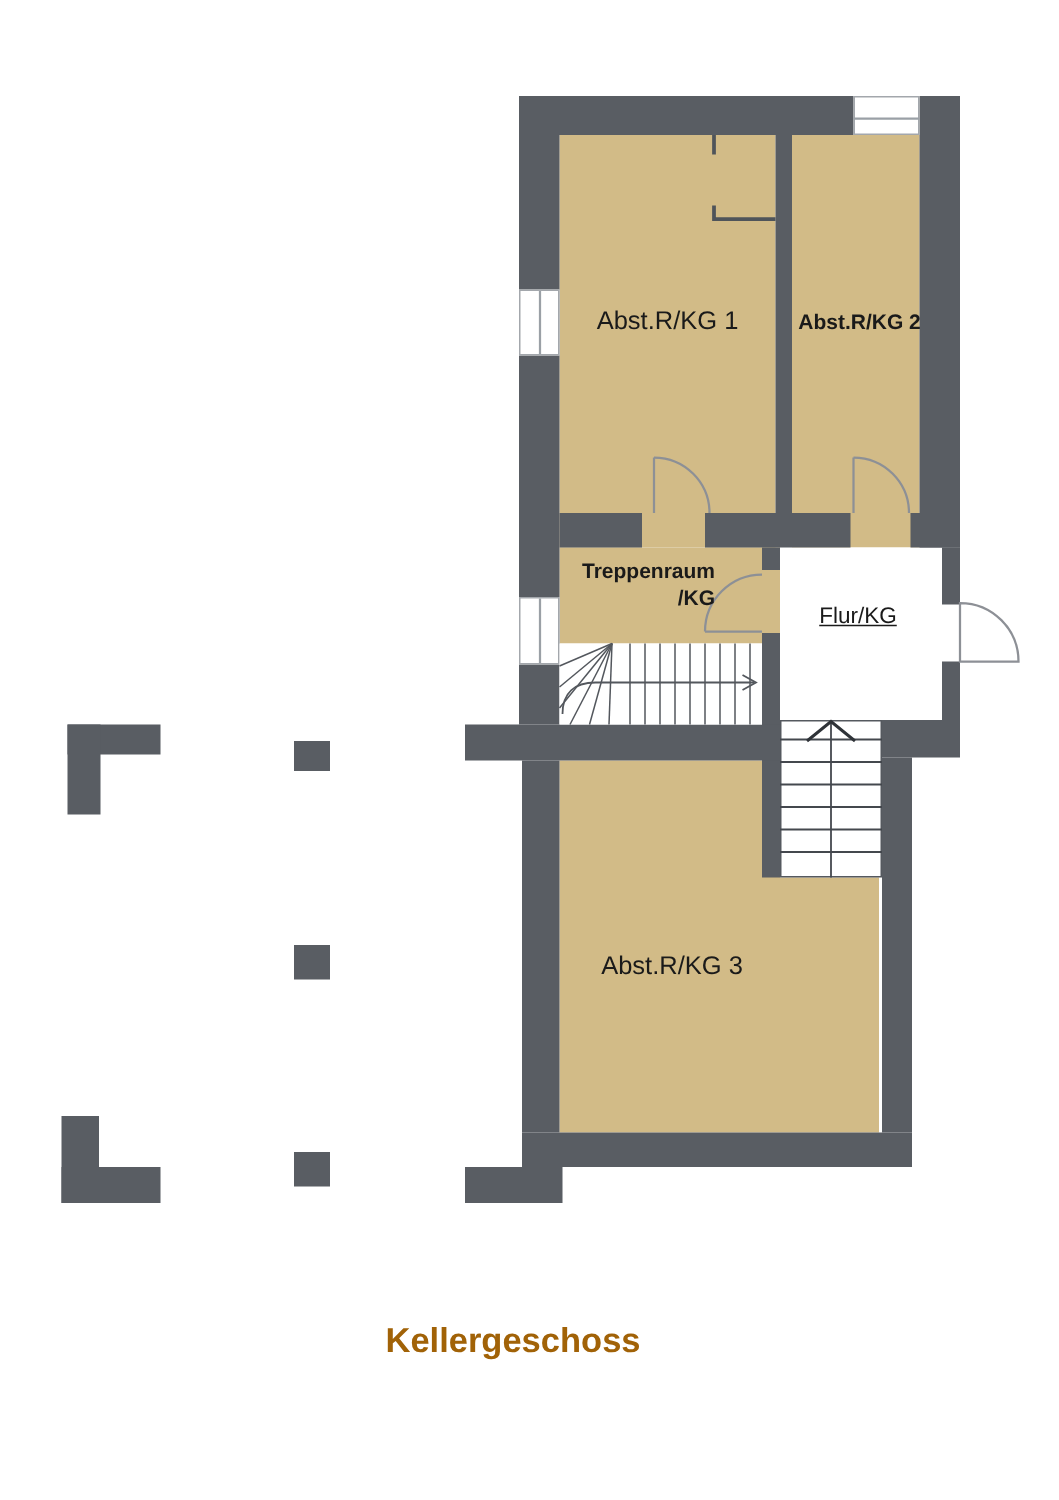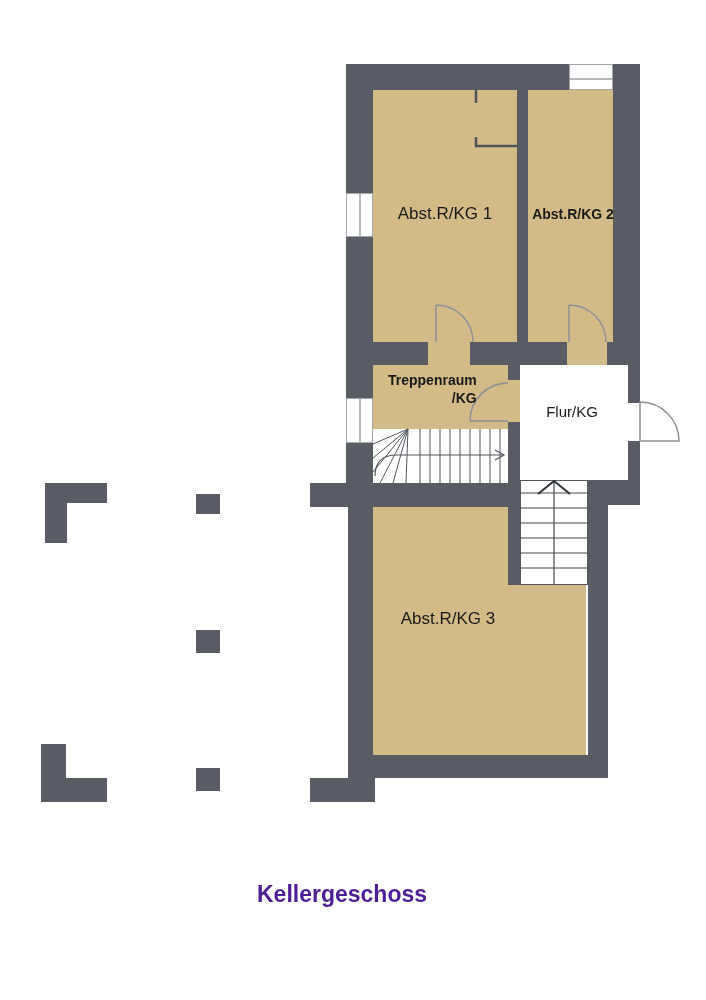--- a/index.html
+++ b/index.html
@@ -13,24 +13,24 @@
   .floor-white{position:absolute;background:#ffffff;}
   .window{position:absolute;background:#ffffff;border:1px solid #a3a7ac;box-sizing:border-box;}
   .stairs{position:absolute;background:#ffffff;border:1px solid #55595f;box-sizing:border-box;}
   svg.overlay{position:absolute;left:0;top:0;pointer-events:none;}
   .label{
     position:absolute;color:#1a1a1a;white-space:nowrap;
     transform:translate(-50%,-50%);text-align:center;
   }
   .label-left{transform:none;text-align:right;white-space:pre-line;line-height:1.25;}
   .lbl-17{font-size:17px;}
-  .lbl-15{font-size:15px;}
+  .lbl-15{font-size:15px;text-decoration:underline;}
   .lbl-14{font-size:14px;font-weight:bold;}
   .title{
-    position:absolute;color:#4c1d95;font-size:23px;font-weight:bold;
+    position:absolute;color:#a16207;font-size:23px;font-weight:bold;
     transform:translate(-50%,-50%);white-space:nowrap;
   }
 </style>
 </head>
 <body>
 
 <div id="canvas">
 
   <div class="floor-tan" style="left:373px;top:90px;width:144px;height:275px;"></div>
   <div class="floor-tan" style="left:528px;top:90px;width:85px;height:275px;"></div>
@@ -139,17 +139,17 @@
     <g stroke="#2f3338" stroke-width="2" fill="none">
       <path d="M538,494 L554,481 L570,494"></path>
     </g>
   </svg>
 
   <div class="label lbl-17" style="left:445px;top:214px;">Abst.R/KG 1</div>
   <div class="label lbl-14" style="left:573px;top:214px;">Abst.R/KG 2</div>
   <div class="label label-left lbl-14" style="left:388px;top:372px;">Treppenraum
 /KG</div>
   <div class="label lbl-15" style="left:572px;top:411px;">Flur/KG</div>
-  <div class="label lbl-17" style="left:448px;top:619px;">Abst.R/KG 3</div>
+  <div class="label lbl-17" style="left:448px;top:644px;">Abst.R/KG 3</div>
 
   <div class="title" style="left:342px;top:894px;">Kellergeschoss</div>
 
 </div>
 
 </body></html>

